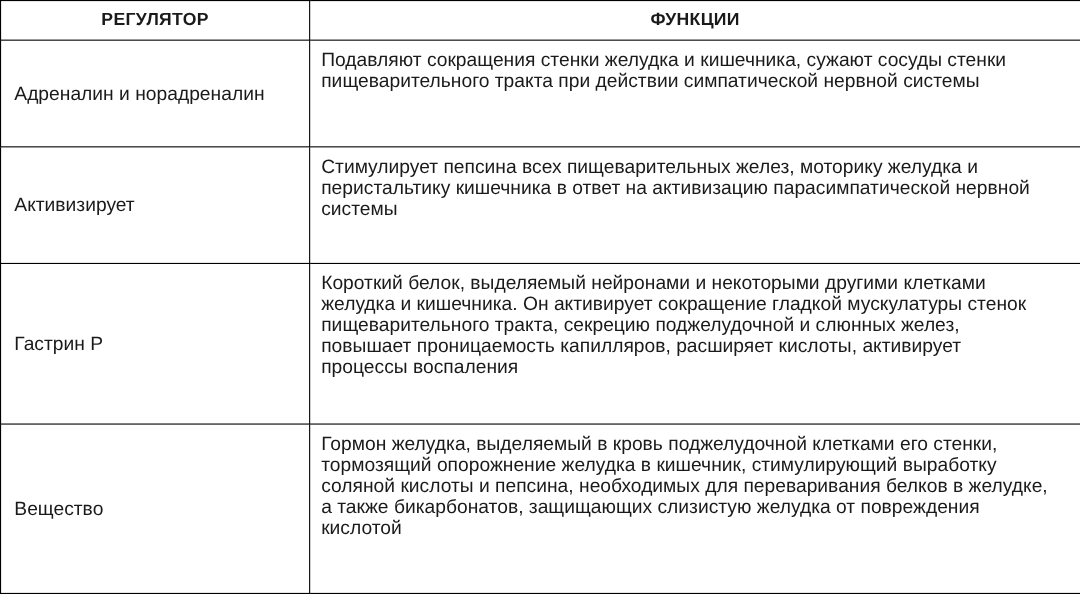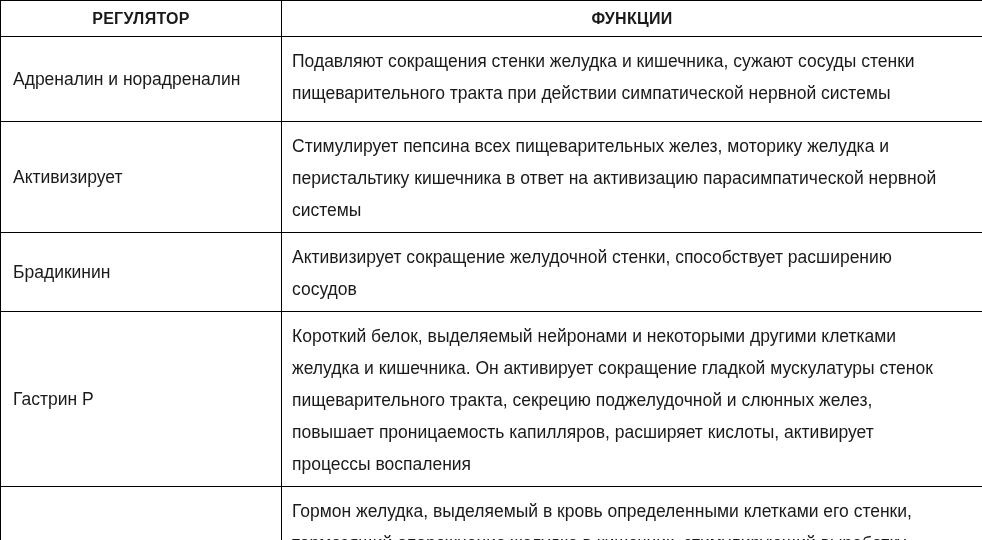--- a/index.html
+++ b/index.html
@@ -54,21 +54,21 @@
     text-align: left;
     vertical-align: middle;
     padding: 4px 8px 4px 12px;
     line-height: 23px;
   }
   td.fn-cell {
     font-size: 17.5px;
     text-align: left;
     vertical-align: top;
     padding: 8px 28px 6px 10px;
-    line-height: 32px;
+    line-height: 19px;
   }
 </style>
 </head>
 <body>
 
 <div class="page">
   <table class="reg-table">
     <colgroup>
       <col class="col-regulator">
       <col class="col-functions">
@@ -81,27 +81,23 @@
     </thead>
     <tbody>
       <tr class="row-0">
         <td class="reg-cell">Адреналин и норадреналин</td>
         <td class="fn-cell">Подавляют сокращения стенки желудка и кишечника, сужают сосуды стенки пищеварительного тракта при действии симпатической нервной системы</td>
       </tr>
       <tr class="row-1">
         <td class="reg-cell">Активизирует</td>
         <td class="fn-cell">Стимулирует пепсина всех пищеварительных желез, моторику желудка и перистальтику кишечника в ответ на активизацию парасимпатической нервной системы</td>
       </tr>
-      <tr class="row-2">
-        <td class="reg-cell">Брадикинин</td>
-        <td class="fn-cell">Активизирует сокращение желудочной стенки, способствует расширению сосудов</td>
-      </tr>
       <tr class="row-3">
         <td class="reg-cell">Гастрин Р</td>
         <td class="fn-cell">Короткий белок, выделяемый нейронами и некоторыми другими клетками желудка и кишечника. Он активирует сокращение гладкой мускулатуры стенок пищеварительного тракта, секрецию поджелудочной и слюнных желез, повышает проницаемость капилляров, расширяет кислоты, активирует процессы воспаления</td>
       </tr>
       <tr class="row-4">
-        <td class="reg-cell">Короткий</td>
-        <td class="fn-cell">Гормон желудка, выделяемый в кровь определенными клетками его стенки, тормозящий опорожнение желудка в кишечник, стимулирующий выработку соляной кислоты и пепсина, необходимых для переваривания белков в желудке, а также бикарбонатов, защищающих слизистую желудка от повреждения кислотой</td>
+        <td class="reg-cell">Вещество</td>
+        <td class="fn-cell">Гормон желудка, выделяемый в кровь поджелудочной клетками его стенки, тормозящий опорожнение желудка в кишечник, стимулирующий выработку соляной кислоты и пепсина, необходимых для переваривания белков в желудке, а также бикарбонатов, защищающих слизистую желудка от повреждения кислотой</td>
       </tr>
     </tbody>
   </table>
 </div>
 
 </body></html>

